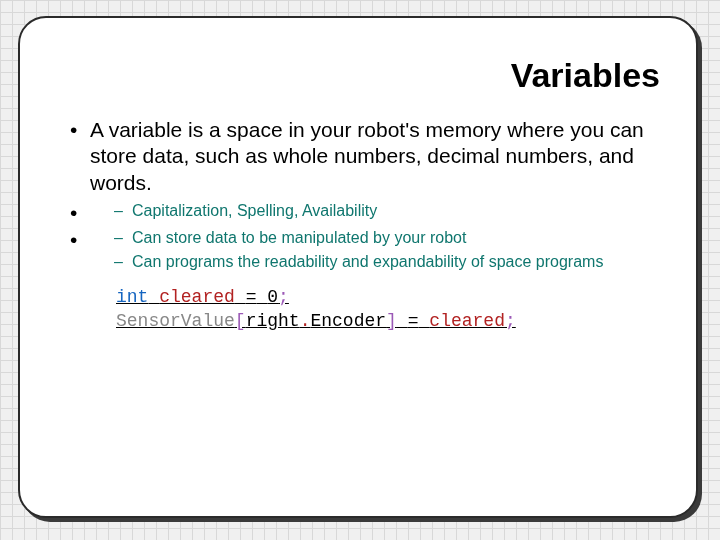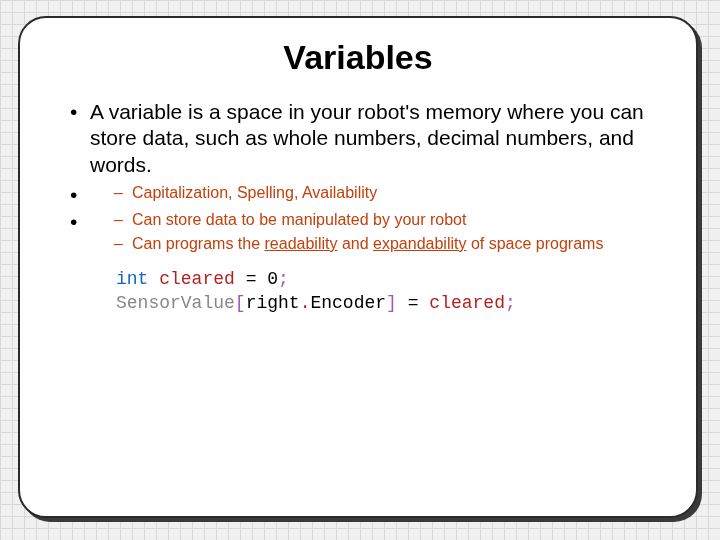--- a/index.html
+++ b/index.html
@@ -28,25 +28,25 @@
     top: 16px;
     left: 18px;
     width: 680px;
     height: 502px;
     background: #ffffff;
     border: 2px solid #2a2a2a;
     border-radius: 28px;
     padding: 20px 36px 20px 36px;
   }
   .title {
-    text-align: center;
+    text-align: right;
     font-size: 34px;
     font-weight: bold;
     color: #000;
-    margin-top: 0;
+    margin-top: 18px;
     margin-bottom: 22px;
   }
   ul.main {
     list-style: none;
     padding: 0;
     margin: 12px;
   }
   ul.main > li {
     position: relative;
     padding-left: 22px;
@@ -64,39 +64,40 @@
   }
   ul.sub {
     list-style: none;
     padding: 0;
     margin: 4px 0 6px 0;
   }
   ul.sub > li {
     position: relative;
     padding-left: 42px;
     font-size: 16px;
-    color: #c2410c;
+    color: #0f766e;
     line-height: 1.35;
     margin-bottom: 2px;
   }
   ul.sub > li::before {
     content: "–";
     position: absolute;
     left: 24px;
     top: 0;
     font-size: 16px;
   }
-  .u { text-decoration: underline; }
+  .u { }
   .code-block {
     margin-top: 10px;
     margin-left: 60px;
     font-family: "Courier New", Courier, monospace;
     font-size: 18px;
     line-height: 1.35;
     white-space: pre;
+    text-decoration: underline;
   }
   .c-type { color: #1565c0; }
   .c-var  { color: #b22222; }
   .c-eq   { color: #000; }
   .c-num  { color: #000; }
   .c-semi { color: #9b59b6; }
   .c-func { color: #888888; }
   .c-brk  { color: #9b59b6; }
   .c-arg  { color: #000; }
   .c-dot  { color: #b22222; }

